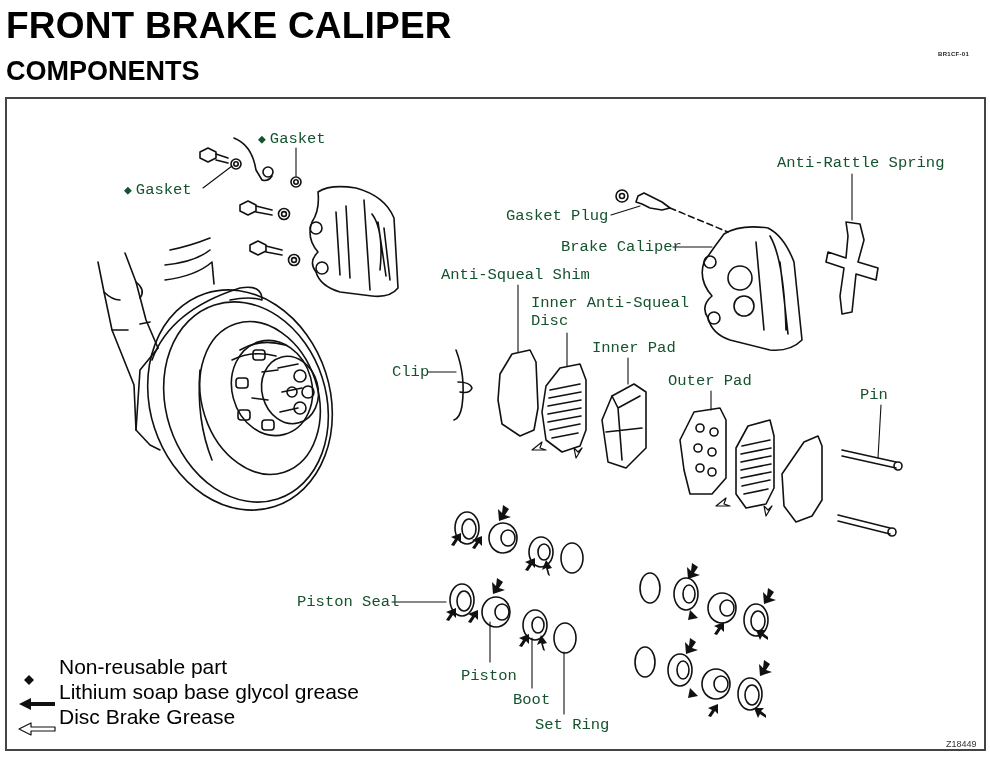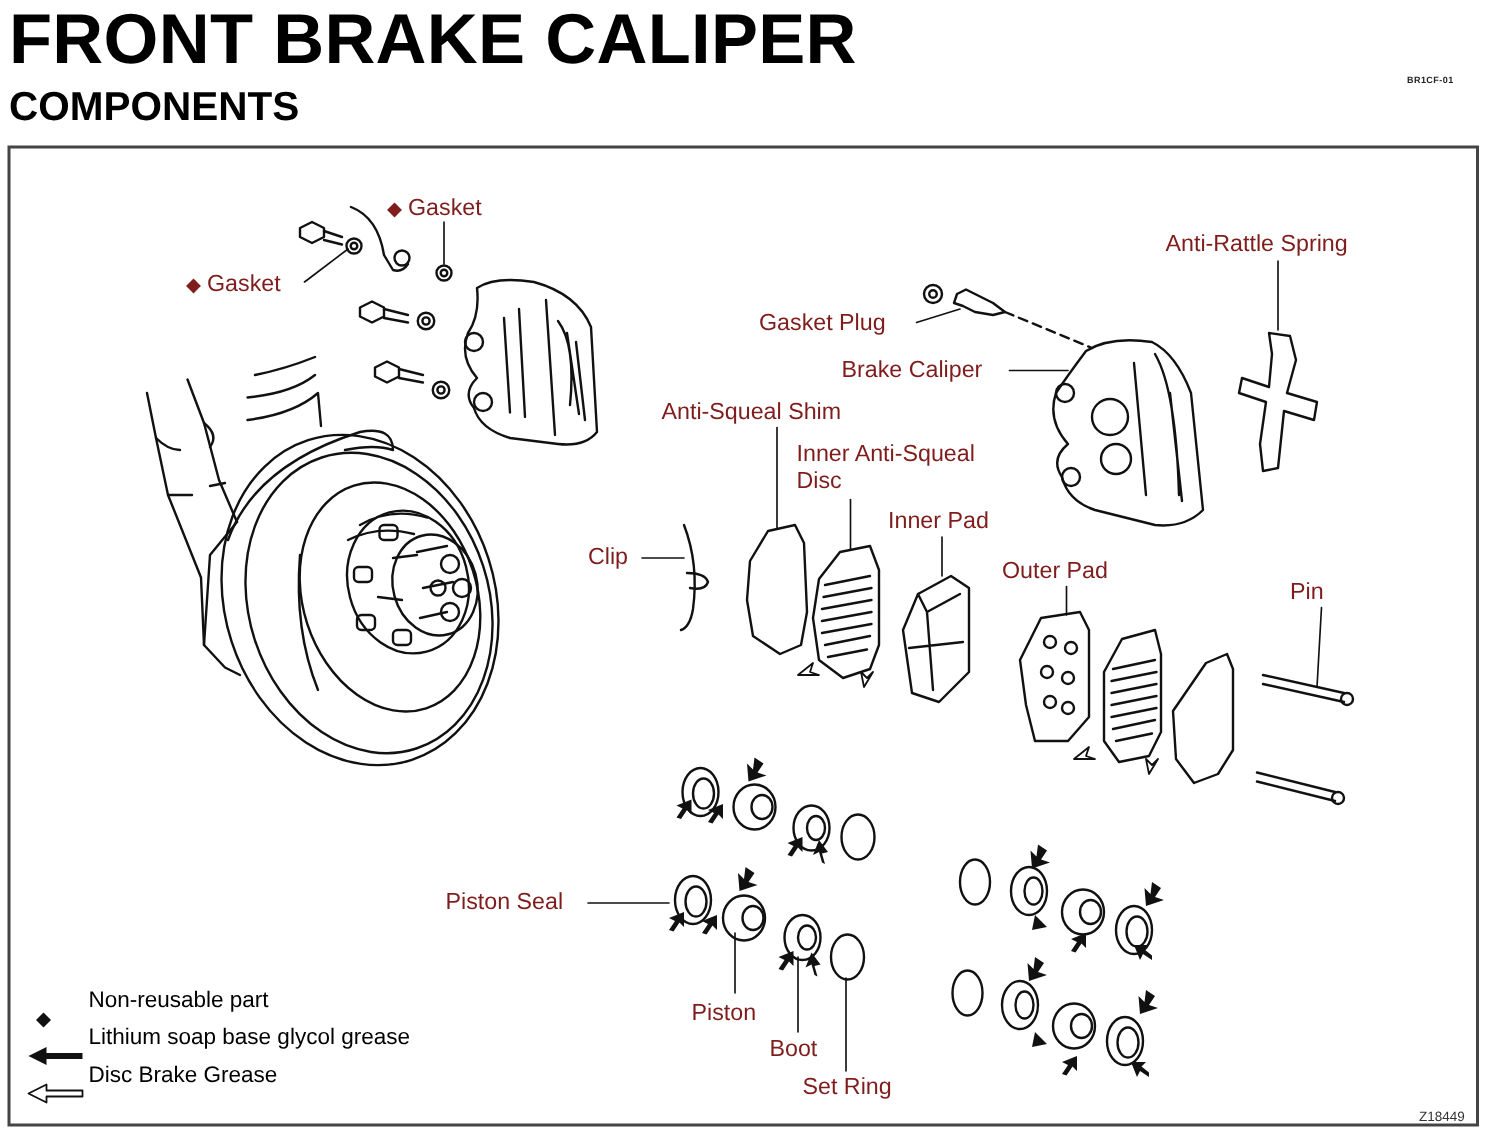--- a/index.html
+++ b/index.html
@@ -1,27 +1,27 @@
 <!DOCTYPE html>
 <html><head>
 <meta charset="utf-8">
 <style>
   html, body { margin: 0; padding: 0; background: #ffffff; }
   body { width: 990px; height: 757px; position: relative; overflow: hidden;
          font-family: "Liberation Sans", "DejaVu Sans", sans-serif; color: #000; }
-  .title { position: absolute; left: 6px; top: 6px; font-size: 47px; font-weight: bold; letter-spacing: 0.2px; line-height: 40px; }
+  .title { position: absolute; left: 6px; top: 6px; font-size: 37px; font-weight: bold; letter-spacing: 0.2px; line-height: 40px; }
   .subtitle { position: absolute; left: 6px; top: 54px; font-size: 27px; font-weight: bold; line-height: 34px; }
   .code-tr { position: absolute; left: 938px; top: 51px; font-size: 6px; font-weight: bold; letter-spacing: 0.3px; color: #222; }
   .frame { position: absolute; left: 5px; top: 97px; width: 981px; height: 654px; border: 2px solid #444; box-sizing: border-box; }
   svg.drawing { position: absolute; left: 0; top: 0; }
-  .lbl { position: absolute; font-size: 15.5px; line-height: 18px; white-space: nowrap; color: #7f1d1d; }
+  .lbl { position: absolute; font-size: 15.5px; line-height: 18px; white-space: nowrap; color: #14532d; font-family: Liberation Mono, monospace; }
   .lbl .dia { font-size: 13px; margin-right: 4px; }
   .legend { position: absolute; left: 19px; top: 654px; }
   .legend .code { font-size: 11px; margin-bottom: 3px; }
-  .legend .row { display: flex; align-items: center; height: 25px; font-size: 15px; }
+  .legend .row { display: flex; align-items: center; height: 25px; font-size: 21px; }
   .legend .sym { width: 40px; display: inline-flex; align-items: center; justify-content: flex-start; }
   .code-br { position: absolute; left: 946px; top: 739px; font-size: 9px; color: #333; }
 </style>
 </head>
 <body>
 
 <div class="title">FRONT BRAKE CALIPER</div>
 <div class="subtitle">COMPONENTS</div>
 <div class="code-tr">BR1CF-01</div>
 

